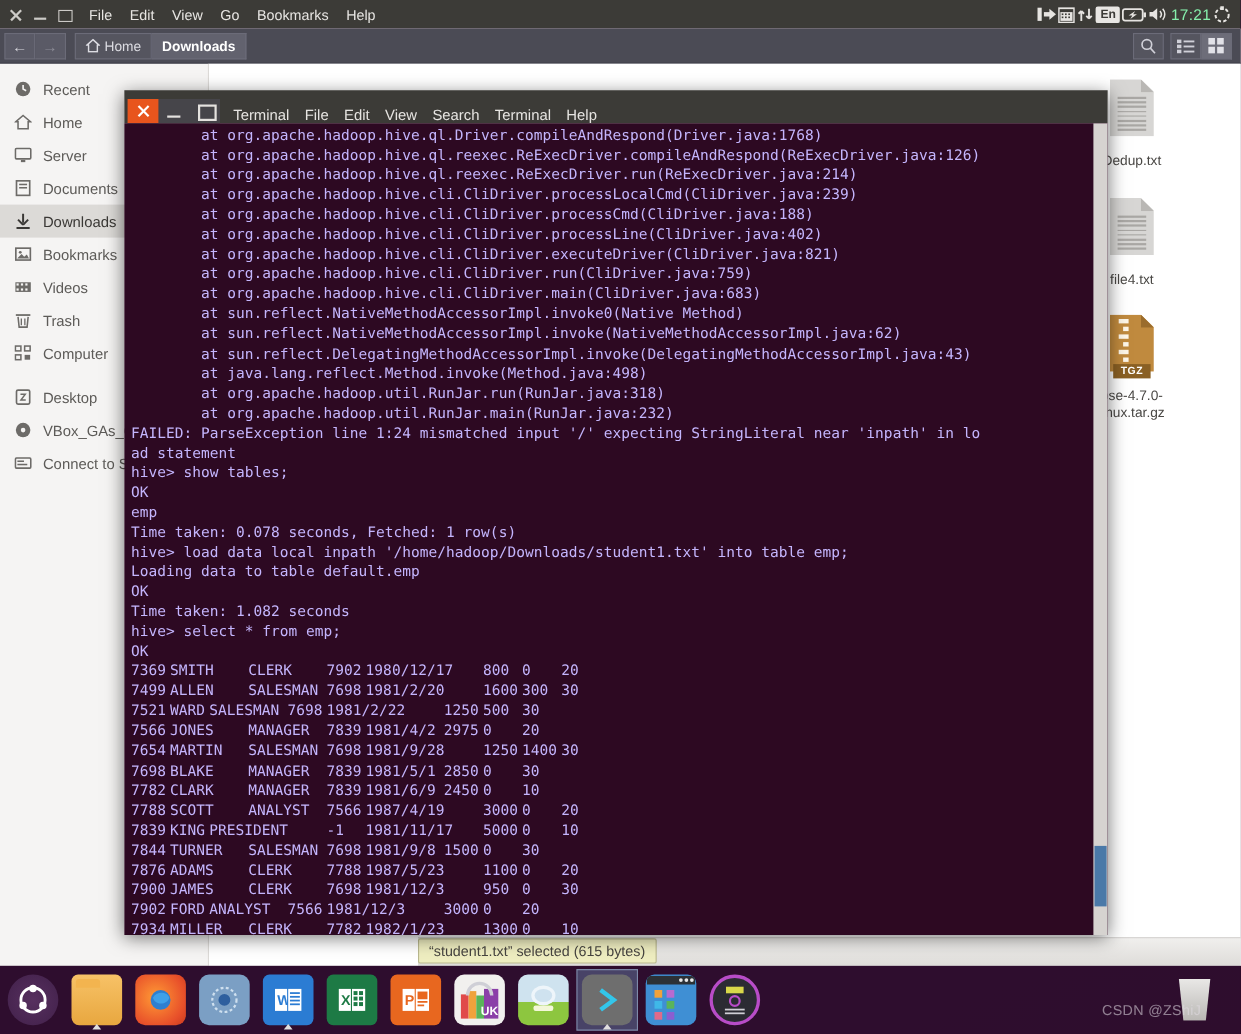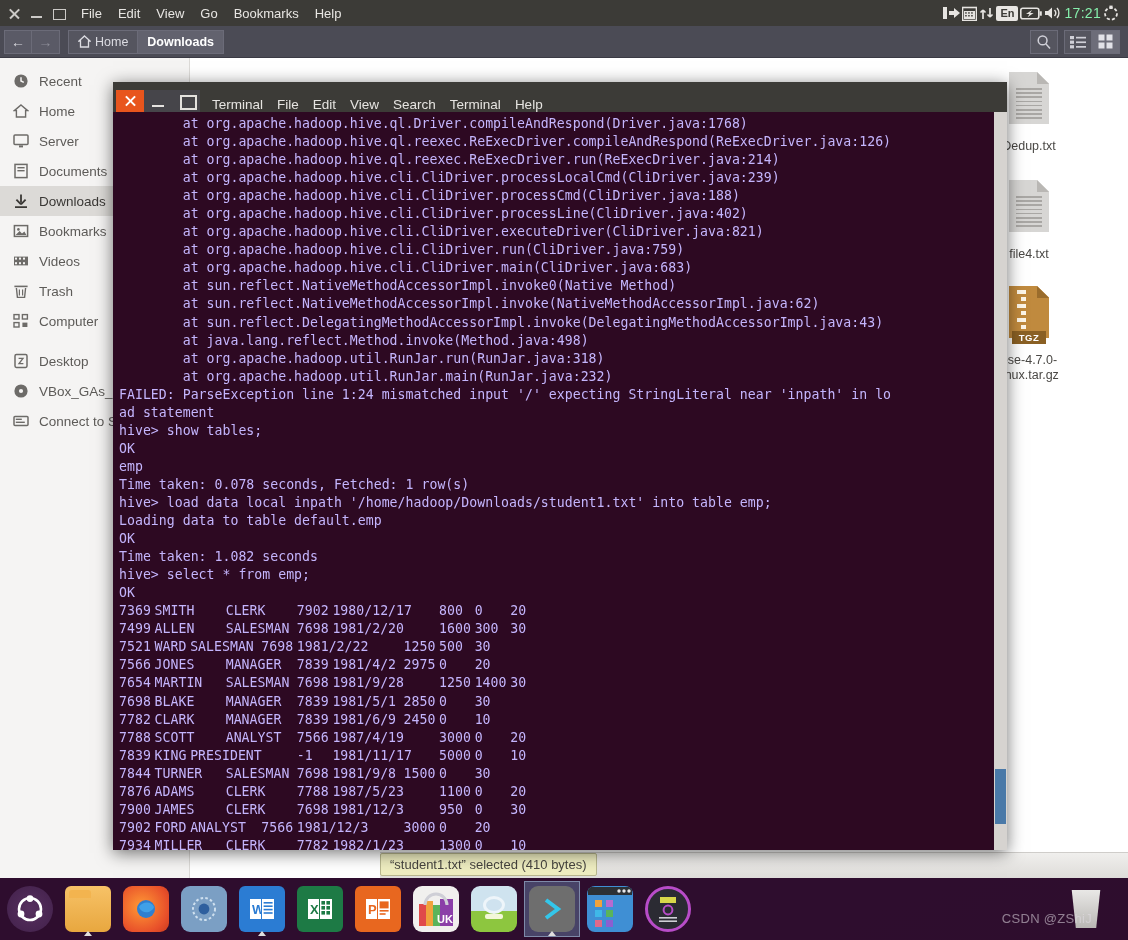--- a/index.html
+++ b/index.html
@@ -557,21 +557,21 @@
                   <i></i>
                   <i></i>
                 </div>
               <div class="tgz-badge">TGZ</div>
             </div>
             <div class="file-label">pse-4.7.0-linux.tar.gz</div>
           </div>
         </div>
 
         <div id="fm-statusbar">
-          <div id="status-pill">“student1.txt” selected  (410 bytes)</div>
+          <div id="status-pill">“student1.txt” selected  (615 bytes)</div>
         </div>
       </div>
     </div>
   </div>
 
   <div id="terminal">
     <div id="term-title">
       <div class="term-ctrls">
         <div class="tc tc-close"></div>
         <div class="tc tc-min"></div>

